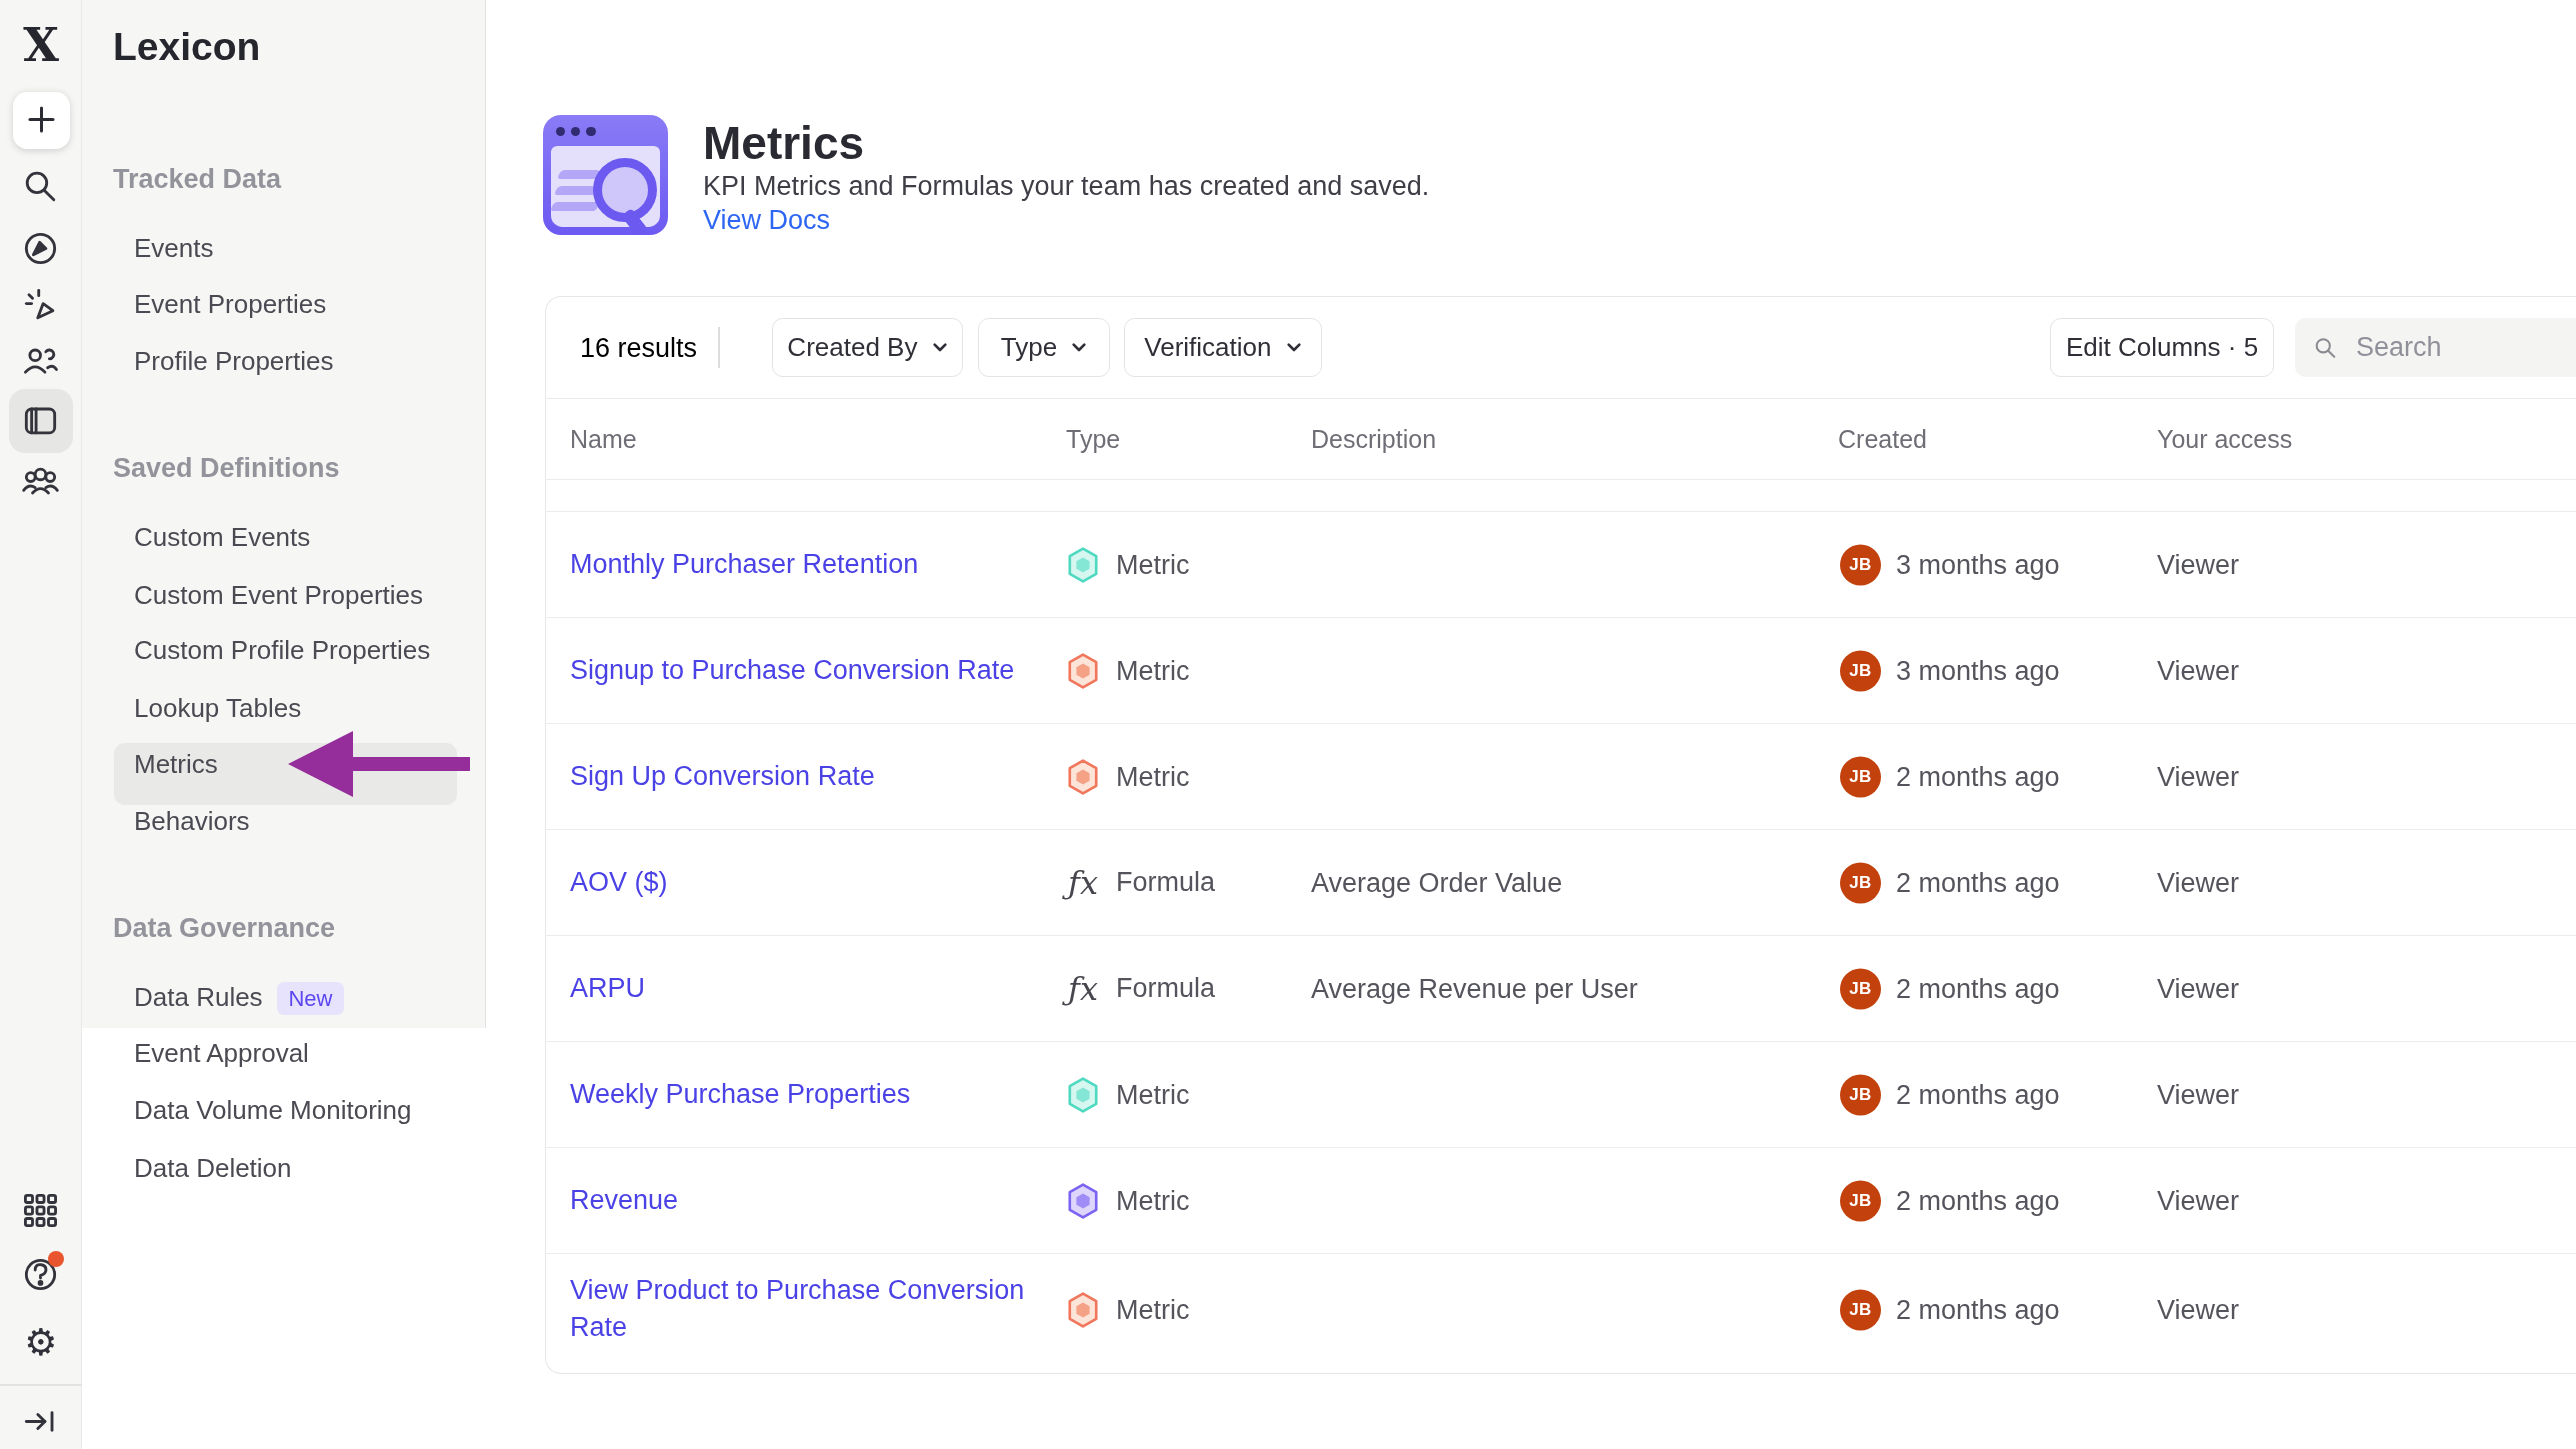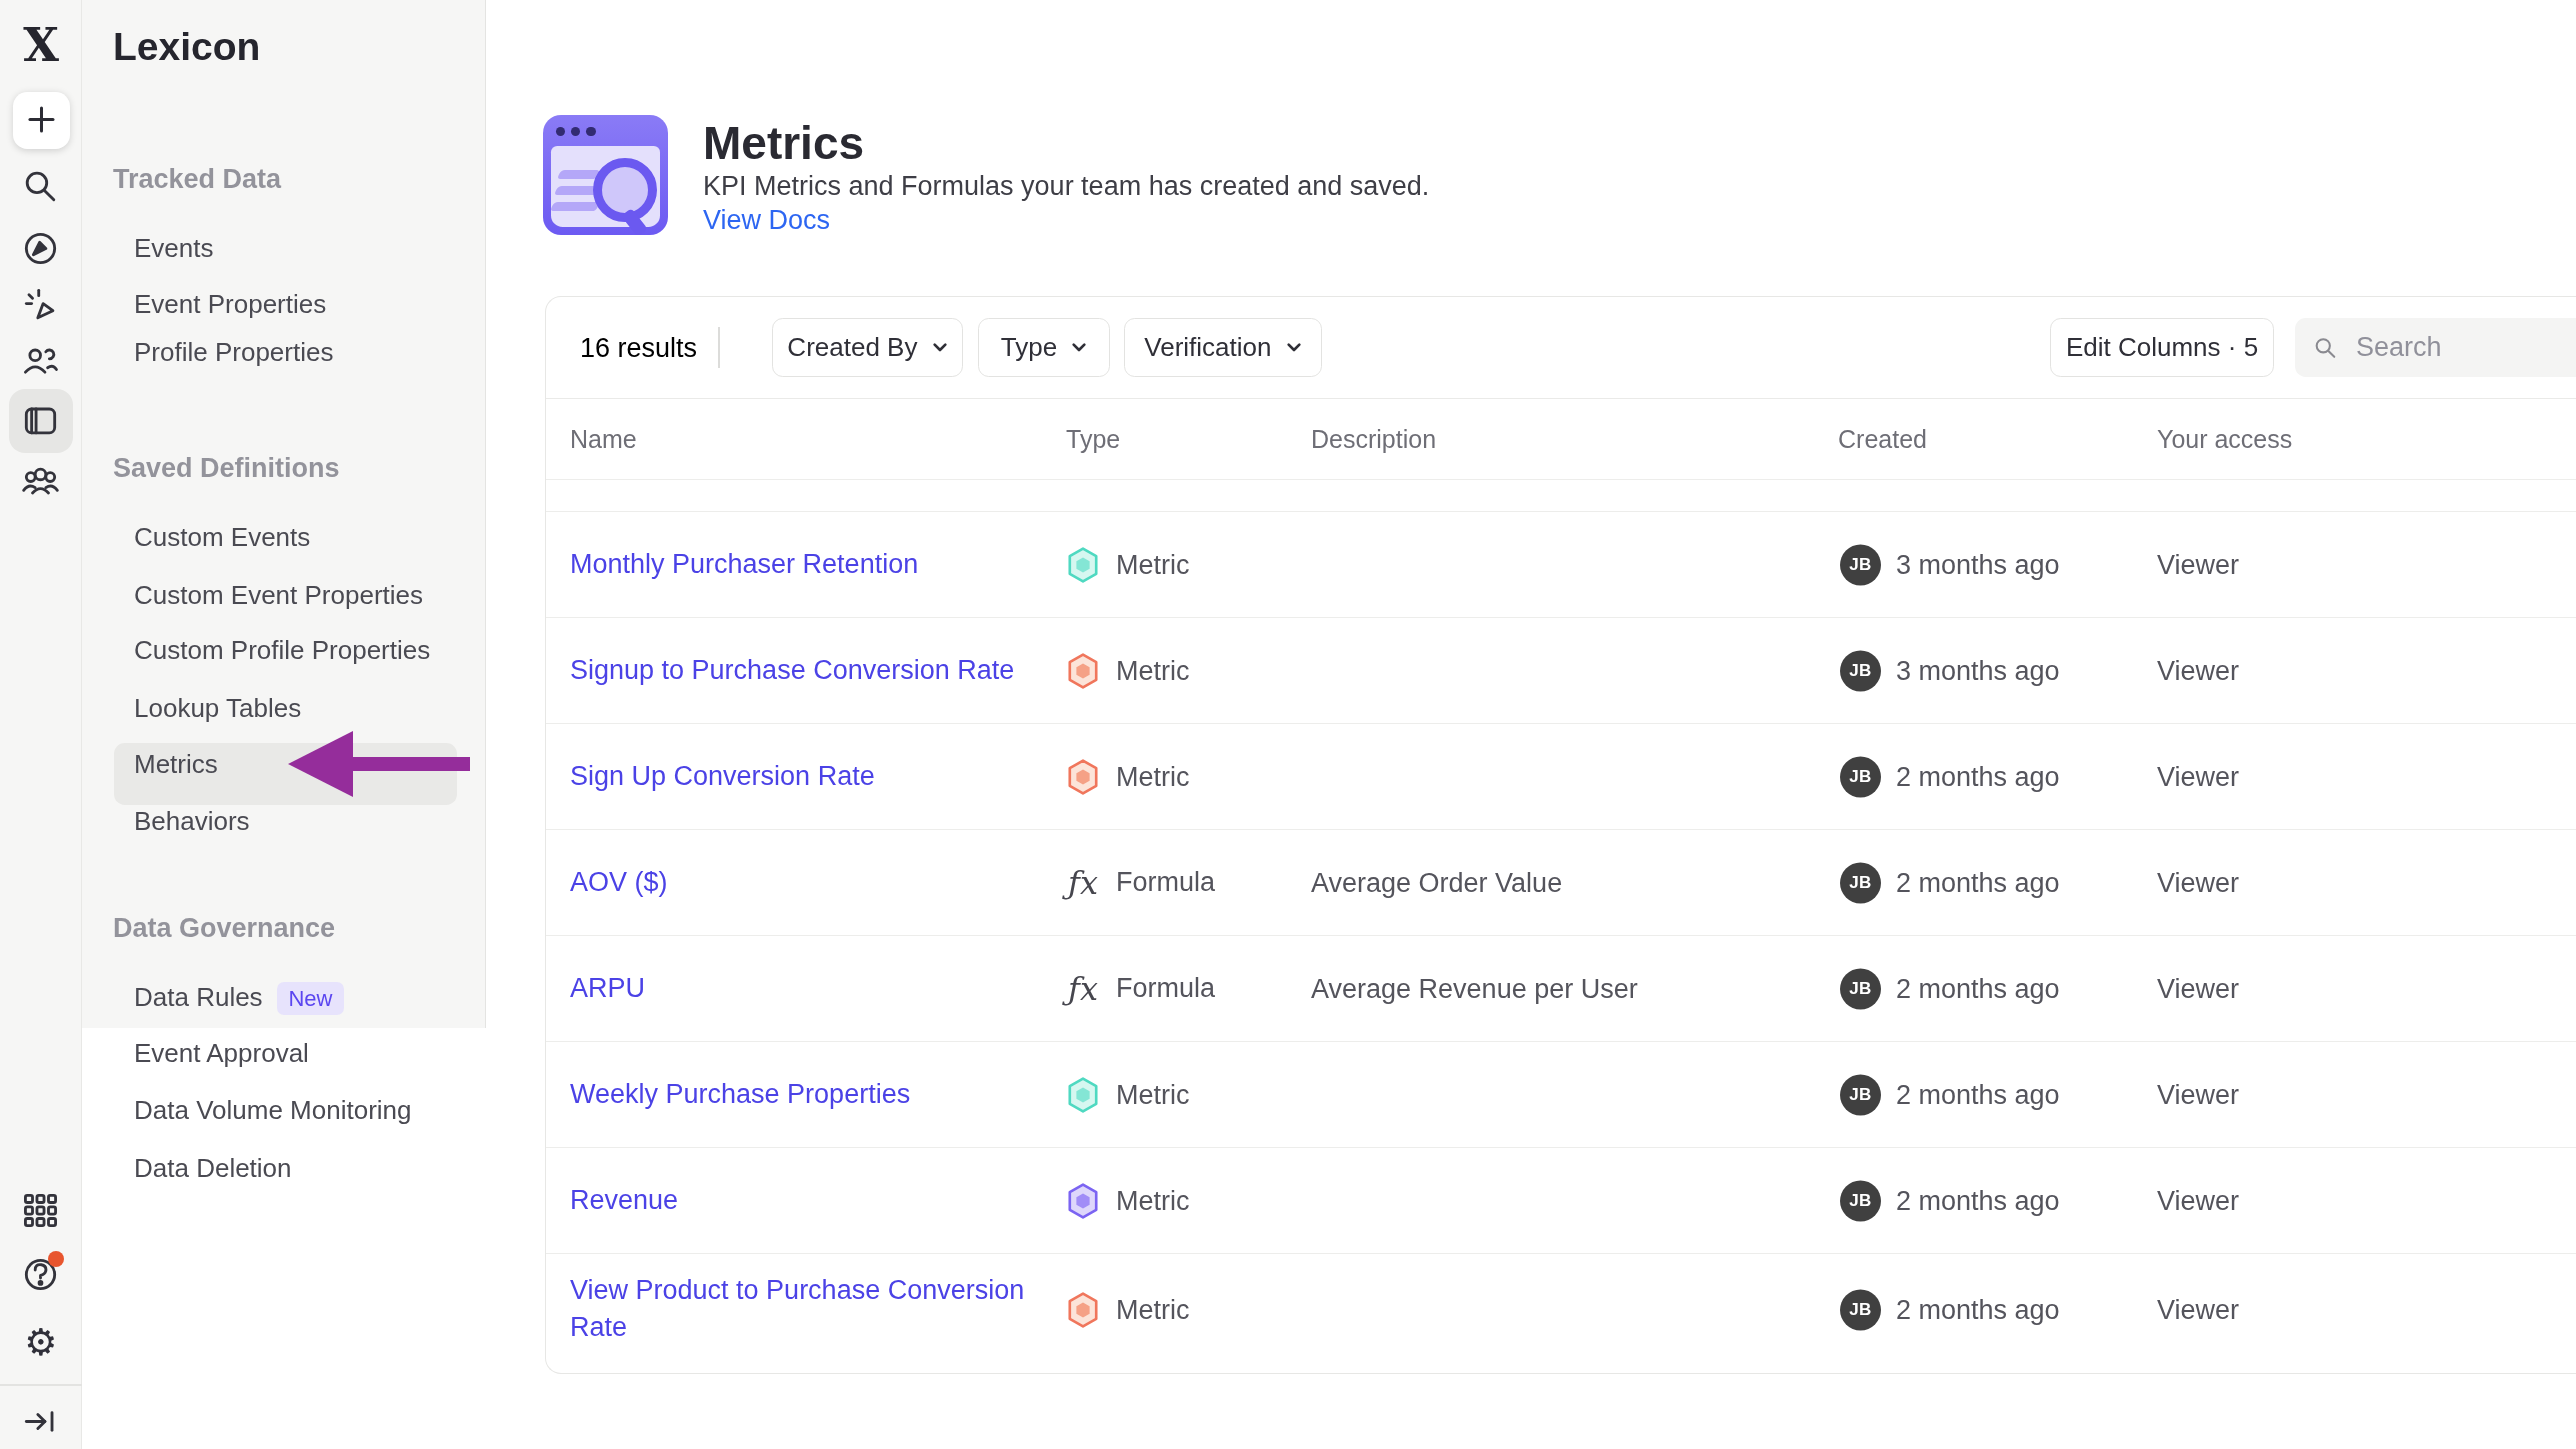--- a/index.html
+++ b/index.html
@@ -68,21 +68,21 @@
   .sliver{height:31px;border-bottom:1.8px solid #ededeb;}
   .trow{position:relative;height:105px;border-bottom:1.8px solid #ededeb;}
   .trow:last-child{height:111px;border-bottom:none;}
   .cell{position:absolute;top:50%;transform:translateY(-50%);font-size:27px;color:#54545c;}
   .name{left:24px;width:503px;color:#4b42e6;font-weight:500;line-height:1.4;text-decoration:none;
         display:block;cursor:pointer;}
   .type{left:520px;display:flex;align-items:center;gap:16px;}
   .desc{left:765px;}
   .created{left:1294px;display:flex;align-items:center;gap:15px;}
   .access{left:1611px;}
-  .avatar{width:41px;height:41px;border-radius:50%;background:#404040;color:#fff;font-size:17px;
+  .avatar{width:41px;height:41px;border-radius:50%;background:#c2410c;color:#fff;font-size:17px;
         font-weight:700;display:flex;align-items:center;justify-content:center;letter-spacing:0.4px;}
   .ticon{display:flex;align-items:center;justify-content:center;min-width:34px;}
   .ticon.fx{font-family:"DejaVu Serif",serif;font-style:italic;font-size:32px;color:#46464e;}
 </style>
 </head>
 <body>
 
 <div class="stage">
 
   <div class="rail">
@@ -174,21 +174,21 @@
         </svg>
     </div>
   </div>
 
   <div class="sidebar">
     <div class="side-title">Lexicon</div>
 
     <div class="sec" style="top:164px;">Tracked Data</div>
     <div class="sitem" style="top:233px;">Events</div>
     <div class="sitem" style="top:289px;">Event Properties</div>
-    <div class="sitem" style="top:337px;text-align:center;">Profile Properties</div>
+    <div class="sitem" style="top:346px;text-align:center;">Profile Properties</div>
 
     <div class="sec" style="top:453px;">Saved Definitions</div>
     <div class="sitem" style="top:522px;">Custom Events</div>
     <div class="sitem" style="top:580px;">Custom Event Properties</div>
     <div class="sitem" style="top:635px;">Custom Profile Properties</div>
     <div class="sitem" style="top:693px;">Lookup Tables</div>
     <div class="hilite"></div>
     <div class="sitem" style="top:749px;">Metrics</div>
     <div class="sitem" style="top:806px;">Behaviors</div>
 

